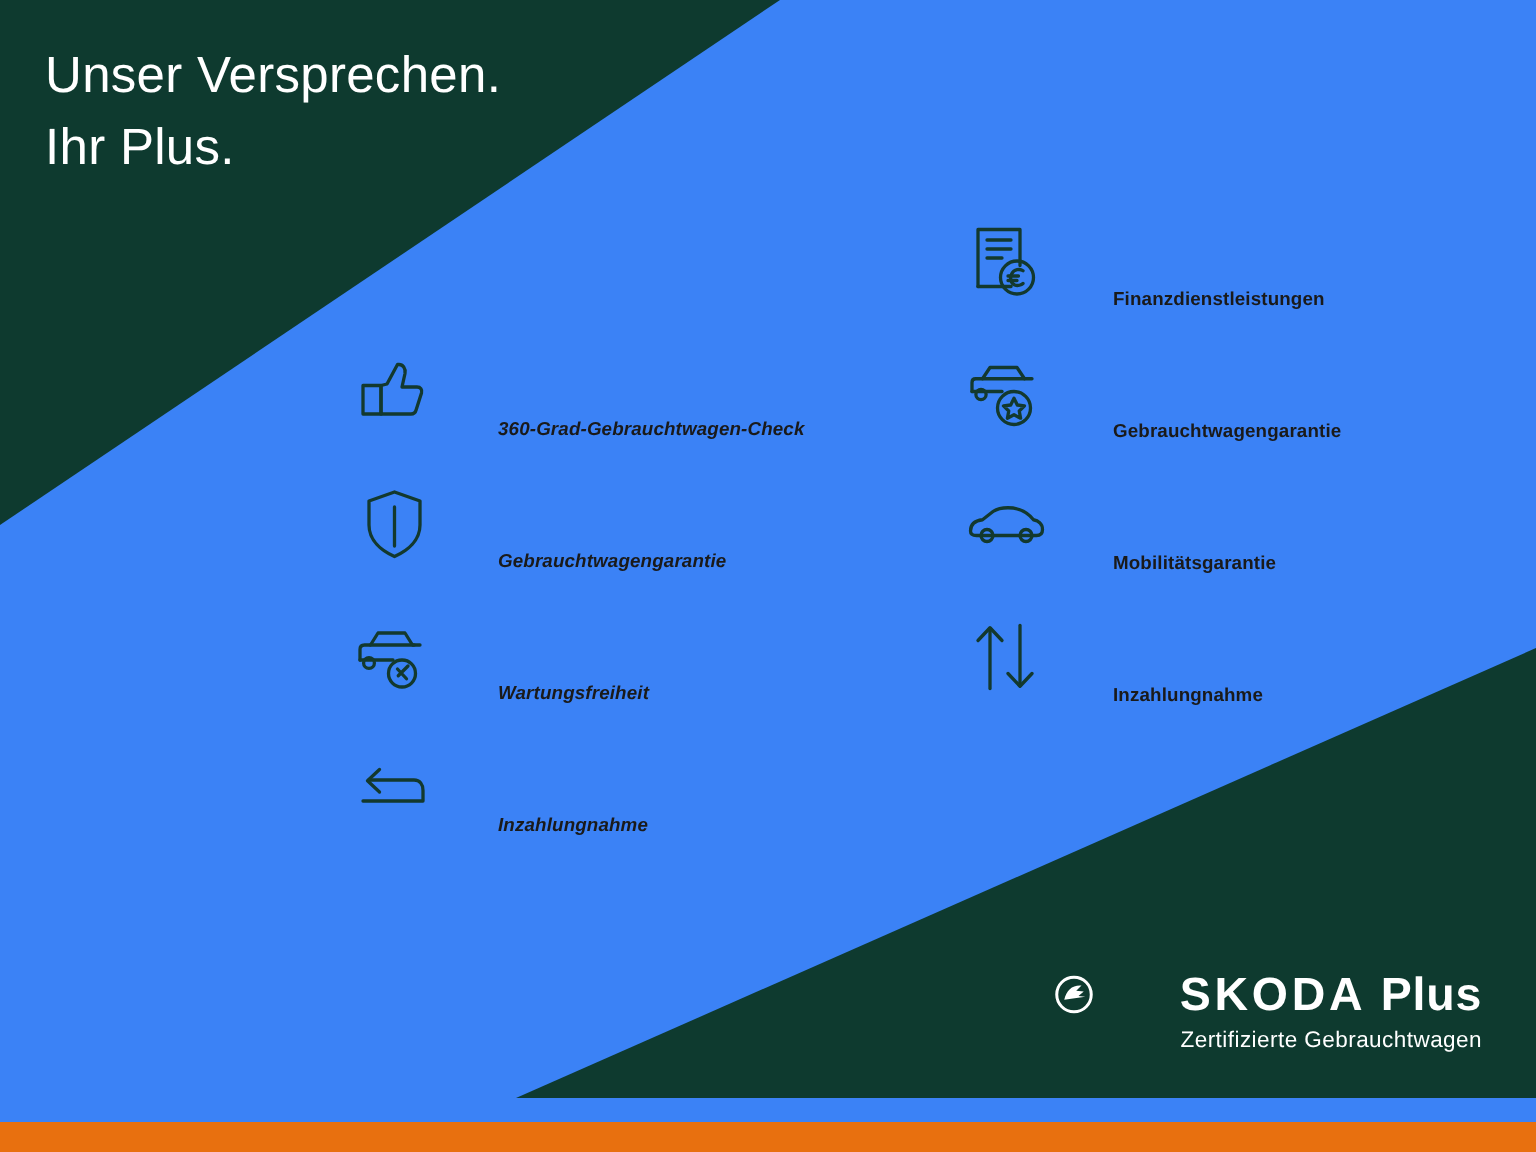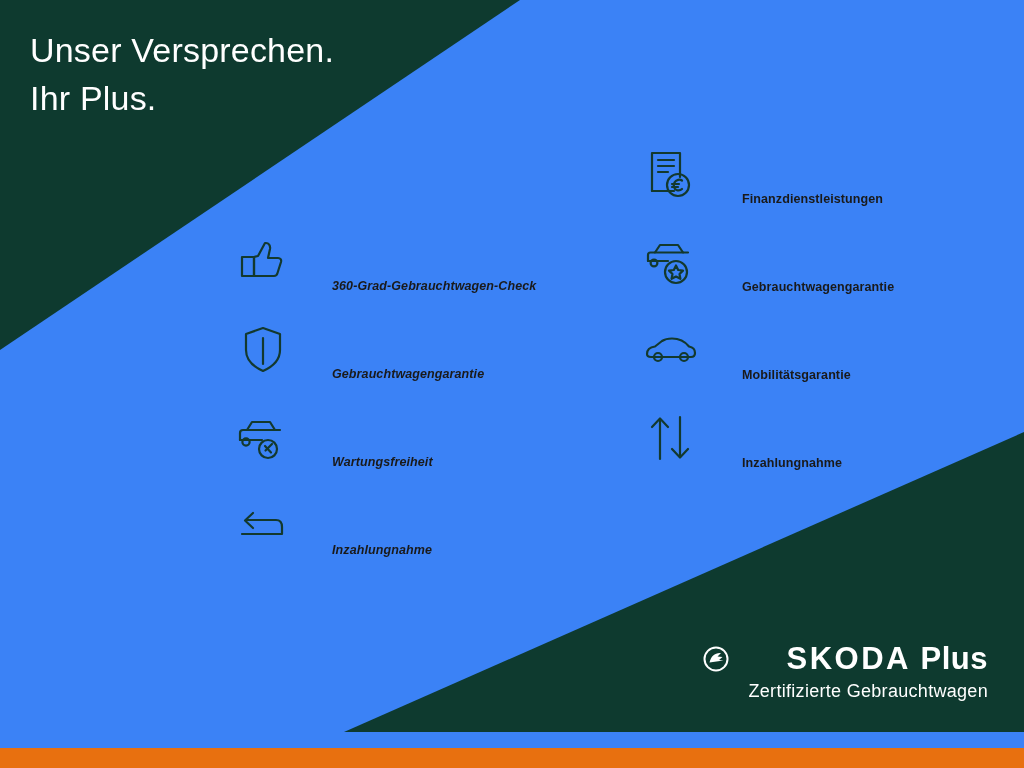--- a/index.html
+++ b/index.html
@@ -111,21 +111,21 @@
   .brand-word {
     font-weight: bold;
     letter-spacing: 2.5px;
     margin-left: 44px;
   }
   .brand-plus {
     font-weight: 700;
     letter-spacing: 0.5px;
   }
   .brand-line2 {
-    font-size: 18px;
+    font-size: 15px;
     margin-top: 4px;
     letter-spacing: 0.3px;
     white-space: nowrap;
   }
   .brand-arrow {
     display: inline-block;
     vertical-align: -3px;
     margin-right: 4px;
   }
 </style>

